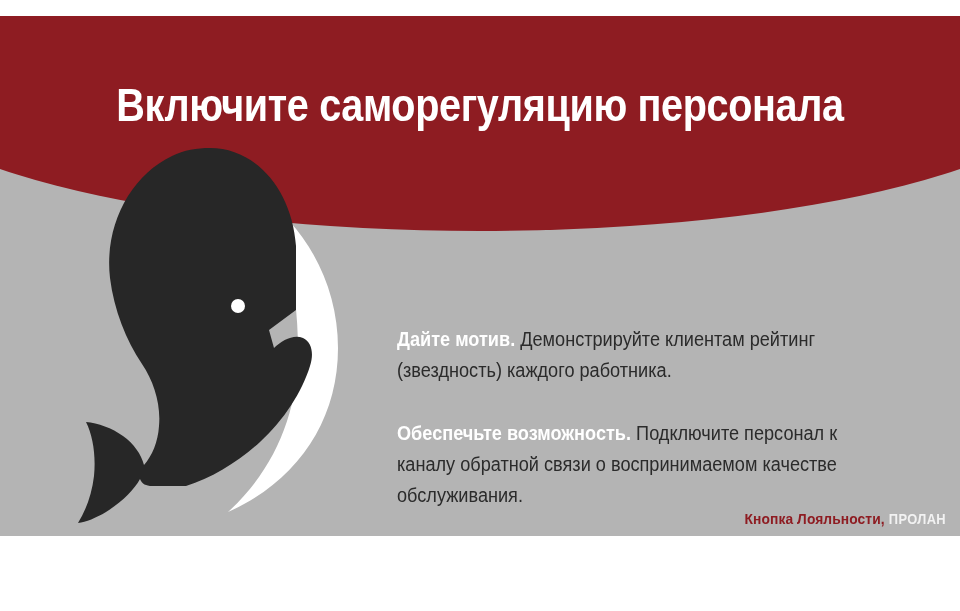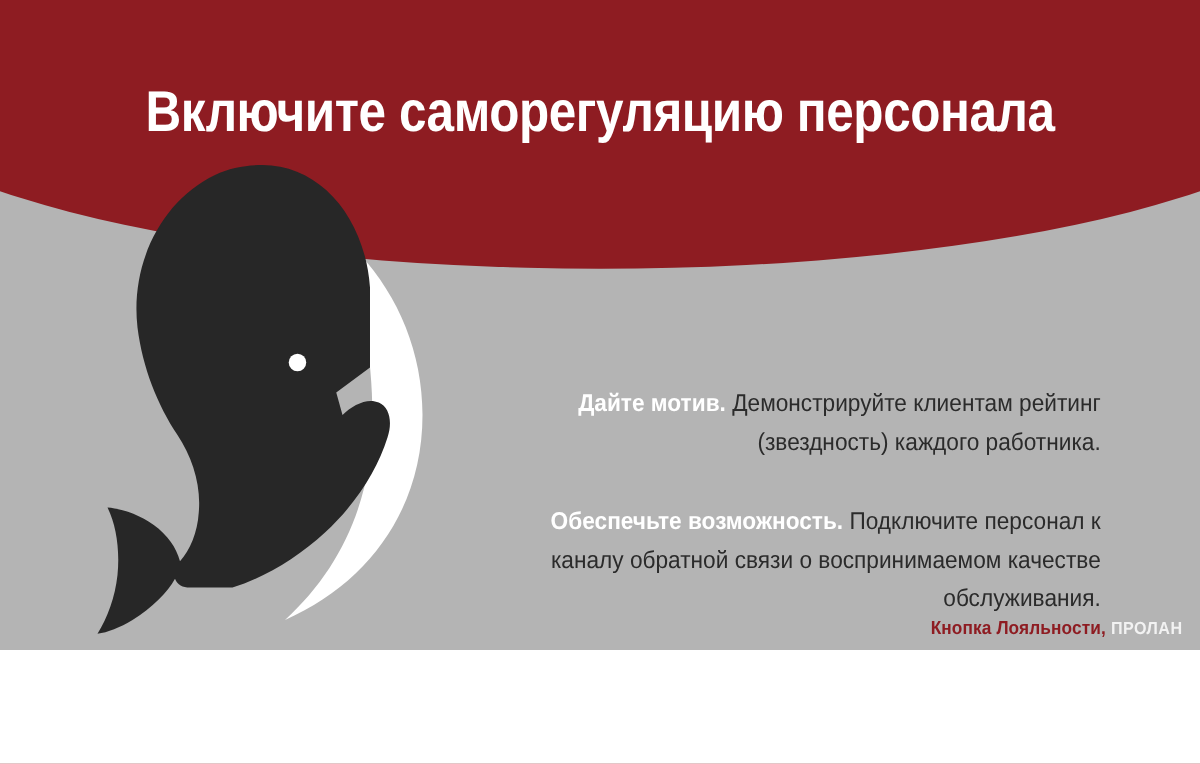--- a/index.html
+++ b/index.html
@@ -10,20 +10,21 @@
   }
 
   #slide {
     position: relative;
     width: 960px;
     height: 520px;
     overflow: hidden;
     background: #b4b4b4;
     font-family: "Liberation Sans", "DejaVu Sans", sans-serif;
     user-select: none;
+    margin-top: 16px;
   }
 
   
   .banner {
     position: absolute;
     left: -120px;
     top: -460px;
     width: 1200px;
     height: 675px;
     background: #8e1c22;
@@ -60,21 +61,20 @@
   }
   .whale-wrap svg { display: block; width: 100%; height: 100%; }
 
   
   .copy {
     position: absolute;
     left: 397px;
     top: 308px;
     width: 520px;
     z-index: 4;
-    text-align: right;
   }
 
   .para {
     margin: 0 0 32px 0;
     color: #2b2b2b;
     font-size: 19.5px;
     line-height: 31px;
     font-weight: 400;
     transform: scaleX(0.93);
     transform-origin: 0 50%;

